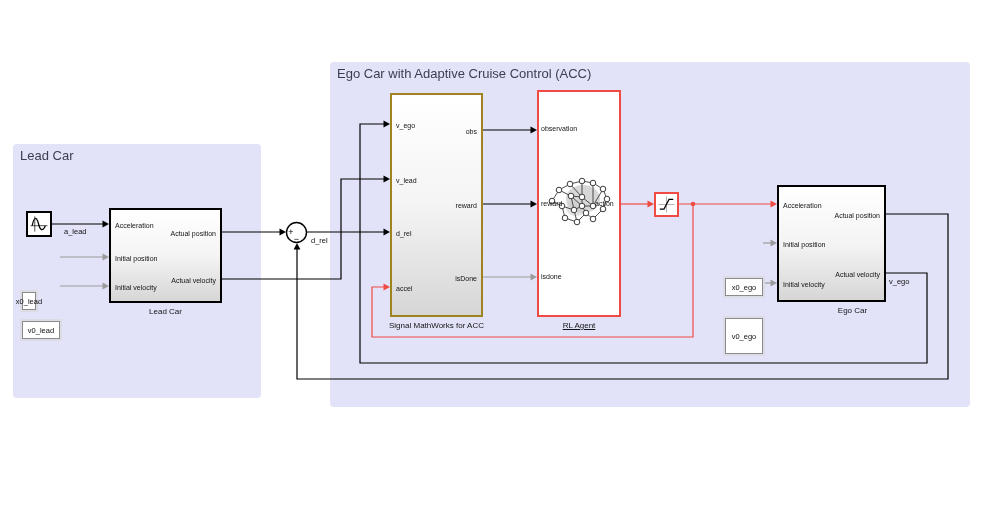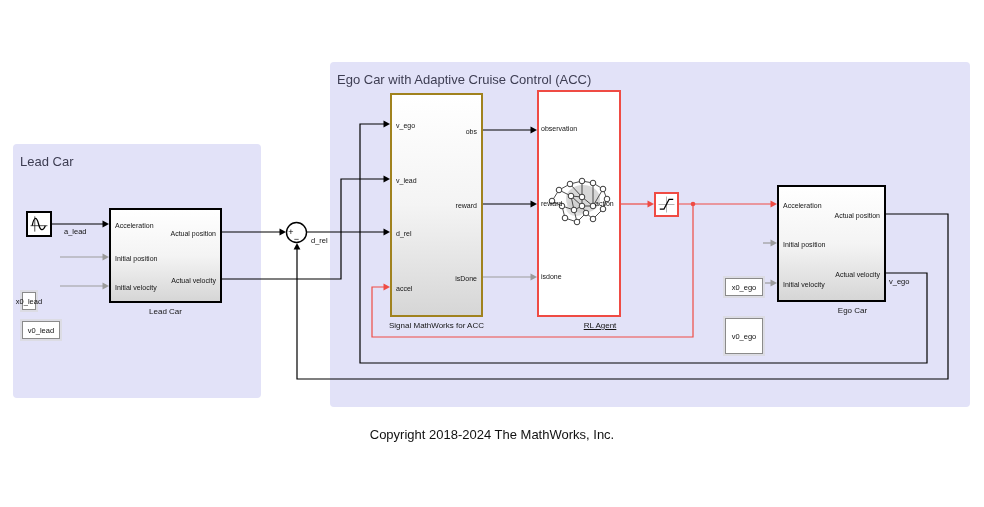--- a/index.html
+++ b/index.html
@@ -1,19 +1,19 @@
 <!DOCTYPE html>
 <html style="--region_fill: #e2e2f8; --highlight_red: #ef4b44; --model_ref_border: #a0821e; --wire_black: #000000; --wire_gray: #9b9b9b;"><head>
 <meta charset="utf-8">
 <style>
   html,body{margin:0;padding:0;background:#fff;}
   .canvas{position:relative;width:984px;height:507px;background:#fff;overflow:hidden;
           font-family:"Liberation Sans",sans-serif;}
   .region{position:absolute;background:var(--region_fill,#e2e2f8);border-radius:4px;}
-  .region-title{font-size:13px;color:#3d3d52;padding:10px 0 0 7px;white-space:nowrap;}
+  .region-title{font-size:13px;color:#3d3d52;padding:4px 0 0 7px;white-space:nowrap;}
   svg.wires{position:absolute;left:0;top:0;width:984px;height:507px;}
   .wire{fill:none;stroke-width:1.2;}
   .wire.bk{stroke:var(--wire_black,#000);}
   .wire.gy{stroke:var(--wire_gray,#9b9b9b);}
   .wire.rd{stroke:var(--highlight_red,#ef4b44);}
   .arr.bk{fill:var(--wire_black,#000);}
   .arr.gy{fill:var(--wire_gray,#9b9b9b);}
   .arr.rd{fill:var(--highlight_red,#ef4b44);}
   .dot-red{fill:var(--highlight_red,#ef4b44);}
   .block{position:absolute;box-sizing:border-box;border:2px solid #000;
@@ -211,21 +211,21 @@
       <circle cx="31" cy="47" r="2.8"></circle>
         <circle cx="47" cy="44" r="2.8"></circle>
       <circle cx="19" cy="43" r="2.8"></circle>
         <circle cx="36" cy="31" r="2.8"></circle>
     </g>
   </svg>
   <div class="plabel" style="left:541px;top:125px;">observation</div>
   <div class="plabel" style="left:541px;top:200px;">reward</div>
   <div class="plabel" style="left:541px;top:273px;">isdone</div>
   <div class="plabel" style="left:595px;top:200px;">action</div>
-  <div class="caption" style="left:558px;top:321px;width:84px;text-decoration:underline;">RL Agent</div>
+  <div class="caption" style="left:537px;top:321px;width:84px;text-decoration:underline;">RL Agent</div>
 
   <div class="iconblock red" style="left:654px;top:192px;width:25px;height:25px;">
     <svg viewBox="0 0 25 25">
       <line x1="3" y1="12.5" x2="22" y2="12.5" stroke="#9a9a9a" stroke-width="0.9"></line>
       <line x1="12.5" y1="3" x2="12.5" y2="22" stroke="#9a9a9a" stroke-width="0.9"></line>
       <polyline points="4.5,18 9.5,18 15.5,6.5 20.5,6.5" stroke="#000" stroke-width="1.4" fill="none"></polyline>
     </svg>
   </div>
 
   <div class="const" style="left:725px;top:234px;width:38px;height:18px;">
@@ -241,14 +241,13 @@
     <div class="plabel in" style="top:94px;">Initial velocity</div>
     <div class="plabel out" style="top:25px;">Actual position</div>
     <div class="plabel out" style="top:84px;">Actual velocity</div>
   </div>
   <div class="caption" style="left:798px;top:306px;width:109px;">Ego Car</div>
 
   <div class="siglabel" style="left:64px;top:227px;">a_lead</div>
   <div class="siglabel" style="left:311px;top:236px;">d_rel</div>
   <div class="siglabel" style="left:889px;top:277px;">v_ego</div>
 
-  <div class="copyright">Copyright 2018-2024 The MathWorks, Inc.</div>
 </div>
 
 </body></html>

